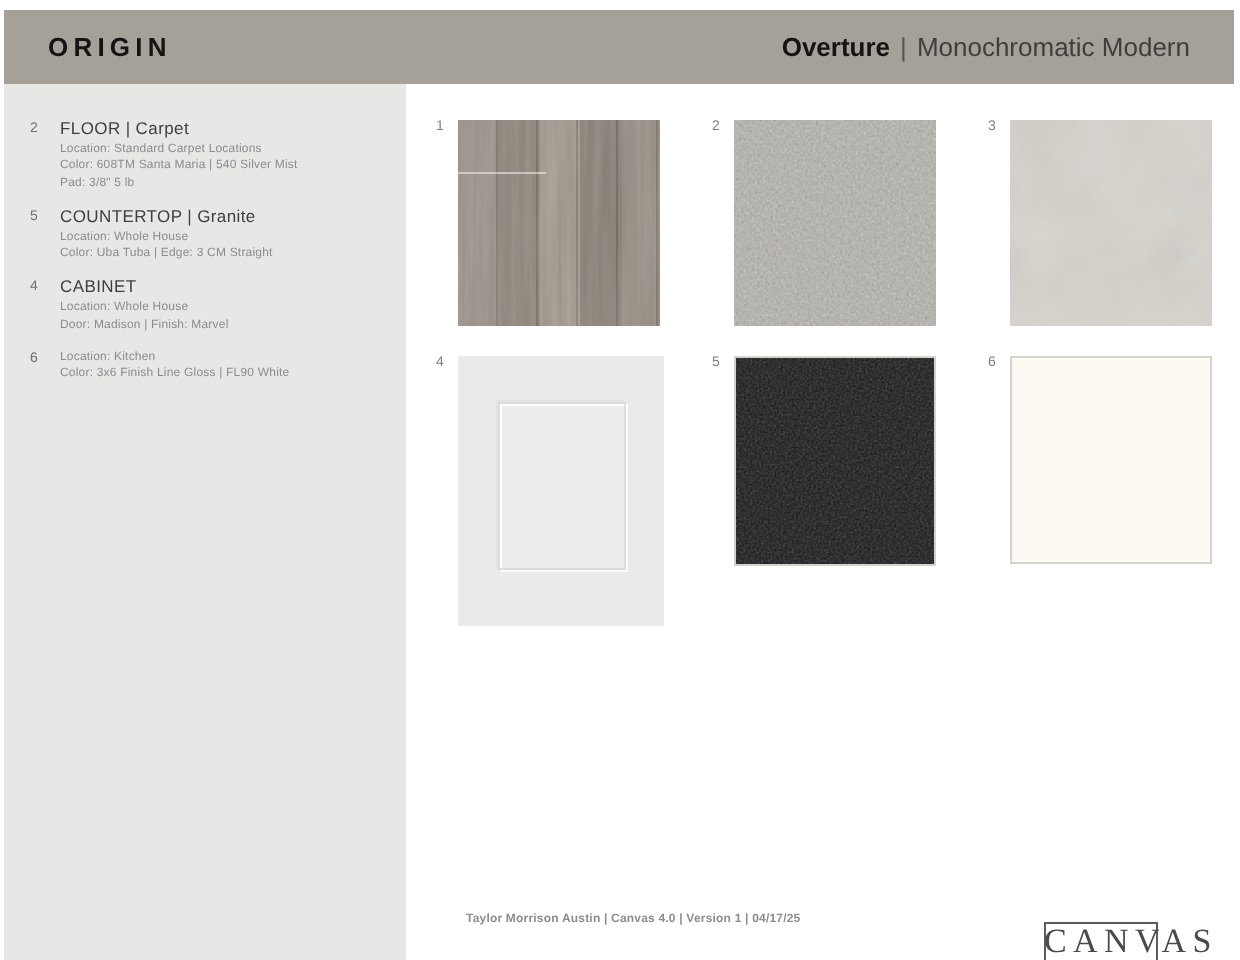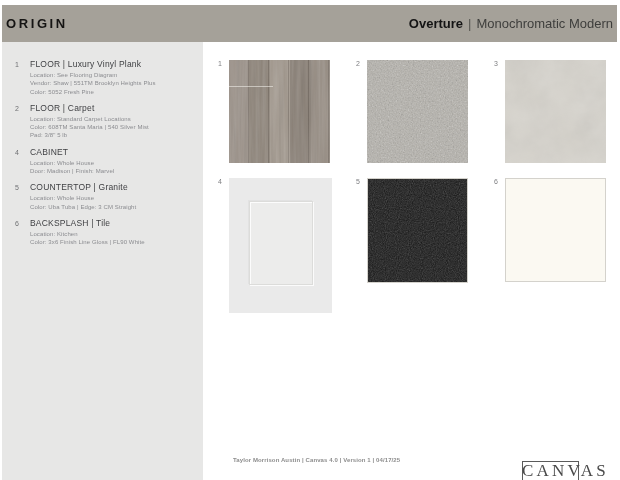--- a/index.html
+++ b/index.html
@@ -2,21 +2,21 @@
 <html><head>
 <meta charset="utf-8">
 <style>
   html,body{margin:0;padding:0;background:#fff;}
   .page{position:relative;width:620px;height:480px;background:#ffffff;overflow:hidden;
         font-family:"Liberation Sans",sans-serif;-webkit-font-smoothing:antialiased;}
 
   
   .band{position:absolute;left:2px;top:5px;right:3px;height:37px;
         display:flex;align-items:center;justify-content:space-between;
-        padding:0 4px;box-sizing:border-box;}
+        padding:0 22px;box-sizing:border-box;}
   .brand{font-weight:bold;font-size:13px;letter-spacing:2.6px;color:#151413;}
   .scheme{font-size:13px;color:#3e3e3c;white-space:nowrap;}
   .scheme .collection{font-weight:bold;color:#141414;}
   .scheme .sep{margin:0 5px;color:#55554f;font-weight:normal;}
 
   
   .panel{position:absolute;left:2px;top:42px;width:201px;height:438px;
          padding:18px 8px 0 13px;box-sizing:border-box;}
   .spec{display:flex;margin-bottom:8px;}
   .spec-num{flex:none;width:15px;font-size:7px;color:#6f7073;padding-top:1px;}
@@ -66,63 +66,53 @@
 
   <div class="band" style="background-color: rgb(165, 161, 153);">
     <div class="brand">ORIGIN</div>
     <div class="scheme">
       <span class="collection">Overture</span><span class="sep">|</span><span>Monochromatic Modern</span>
     </div>
   </div>
 
   <div class="panel" style="background-color: rgb(231, 231, 230);">
 
-    <div class="spec">
-      <div class="spec-num">1</div>
-      <div class="spec-body">
-        <div class="spec-title">FLOOR | Luxury Vinyl Plank</div>
-        <div class="spec-detail">Location: See Flooring Diagram</div>
-        <div class="spec-detail">Vendor: Shaw | 551TM Brooklyn Heights Plus</div>
-        <div class="spec-detail">Color: 5052 Fresh Pine</div>
-      </div>
-    </div>
 
     <div class="spec">
       <div class="spec-num">2</div>
       <div class="spec-body">
         <div class="spec-title">FLOOR | Carpet</div>
         <div class="spec-detail">Location: Standard Carpet Locations</div>
         <div class="spec-detail">Color: 608TM Santa Maria | 540 Silver Mist</div>
         <div class="spec-detail">Pad: 3/8" 5 lb</div>
       </div>
     </div>
 
 
     <div class="spec">
+      <div class="spec-num">5</div>
+      <div class="spec-body">
+        <div class="spec-title">COUNTERTOP | Granite</div>
+        <div class="spec-detail">Location: Whole House</div>
+        <div class="spec-detail">Color: Uba Tuba | Edge: 3 CM Straight</div>
+      </div>
+    </div>
+
+    <div class="spec">
       <div class="spec-num">4</div>
       <div class="spec-body">
         <div class="spec-title">CABINET</div>
         <div class="spec-detail">Location: Whole House</div>
         <div class="spec-detail">Door: Madison | Finish: Marvel</div>
       </div>
     </div>
 
     <div class="spec">
-      <div class="spec-num">5</div>
-      <div class="spec-body">
-        <div class="spec-title">COUNTERTOP | Granite</div>
-        <div class="spec-detail">Location: Whole House</div>
-        <div class="spec-detail">Color: Uba Tuba | Edge: 3 CM Straight</div>
-      </div>
-    </div>
-
-    <div class="spec">
       <div class="spec-num">6</div>
       <div class="spec-body">
-        <div class="spec-title">BACKSPLASH | Tile</div>
         <div class="spec-detail">Location: Kitchen</div>
         <div class="spec-detail">Color: 3x6 Finish Line Gloss | FL90 White</div>
       </div>
     </div>
 
   </div>
 
   <div class="cell c1">
     <span class="snum">1</span>
     <div class="swatch" style="background-color: rgb(151, 141, 131);">

